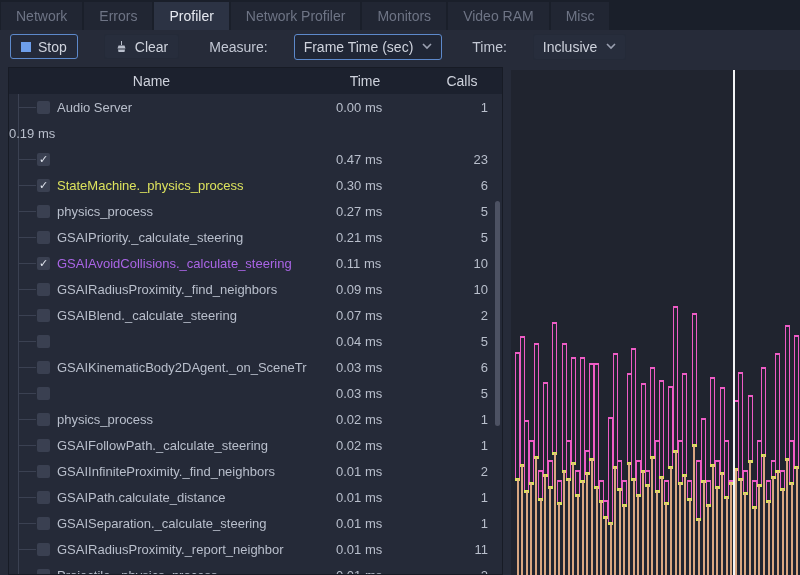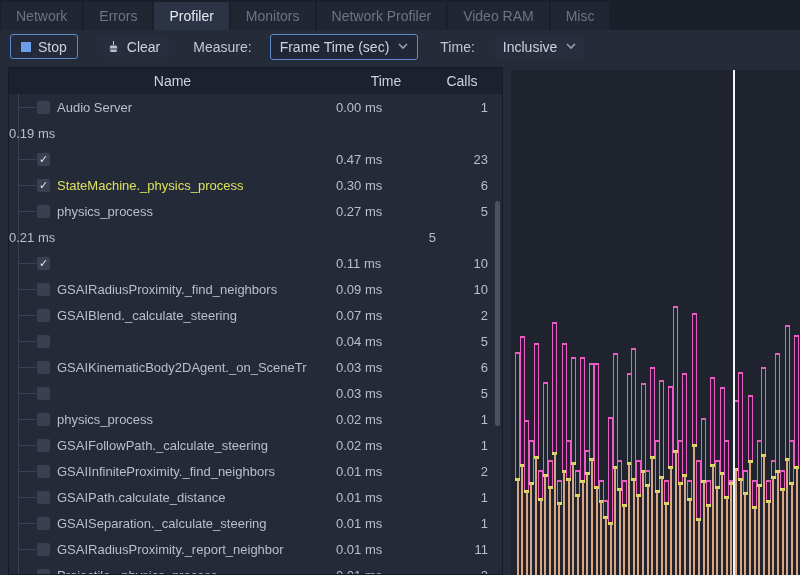--- a/index.html
+++ b/index.html
@@ -12,33 +12,33 @@
   *{box-sizing:border-box; margin:0; padding:0;}
   html,body{width:800px;height:575px;overflow:hidden;}
   body{background:var(--bg-panel); font-family:"Liberation Sans",sans-serif; font-size:14px; color:var(--text); position:relative;}
 
   
   .tabbar{position:absolute;left:0;top:0;width:800px;height:30px;background:var(--bg-tabbar);display:flex;align-items:flex-end;}
   .tab{height:28px;margin:2px 1px 0 1px;padding:0 15px;display:flex;align-items:center;background:var(--bg-tab);color:var(--text-dim);cursor:default;}
   .tab.active{background:var(--bg-tab-active);color:var(--text-bright);}
 
   
-  .toolbar{position:absolute;left:0;top:30px;width:800px;height:33px;display:flex;align-items:center;gap:18px;padding:0 10px;}
+  .toolbar{position:absolute;left:0;top:30px;width:800px;height:33px;display:flex;align-items:center;gap:26px;padding:0 10px;}
   .btn{display:inline-flex;align-items:center;gap:7px;height:25px;padding:0 10px;border-radius:3px;background:var(--bg-button);border:1px solid #20263366;color:#cfd3dd;}
   .btn.focused{border:1px solid var(--border-focus);background:#242a3a;}
   .sq-icon{width:10px;height:10px;background:var(--blue);display:inline-block;}
   .label{color:#c3c8d4;margin-left:4px;}
   .dd{display:inline-flex;align-items:center;gap:9px;height:26px;padding:0 9px;border-radius:3px;background:var(--bg-button);border:1px solid #20263366;color:#cfd3dd;}
   .dd.focused{background:var(--bg-dd-focus);border:1px solid var(--border-focus);}
   .chev{width:10px;height:7px;display:inline-block;}
   .chev svg{display:block;}
 
   
   .table{position:absolute;left:8px;top:67px;width:495px;height:508px;background:var(--bg-table);border:1px solid #171b25;overflow:hidden;}
-  .thead{height:26px;background:var(--bg-header);display:grid;grid-template-columns:1fr 100px 52px;align-items:center;padding-right:14px;color:#ced2dc;}
+  .thead{height:26px;background:var(--bg-header);display:grid;grid-template-columns:1fr 100px 52px;align-items:center;padding-right:14px;color:#ced2dc;gap:21px;}
   .thead .h-name{text-align:center;}
   .thead .h-time{text-align:center;}
   .thead .h-calls{text-align:center;}
   .rows{position:absolute;left:0;top:26px;right:0;bottom:0;}
   .rows::before{content:"";position:absolute;left:9px;top:0;bottom:0;width:1px;background:var(--guide);}
   .row{height:26px;display:grid;grid-template-columns:1fr 100px 52px;align-items:center;padding-right:14px;font-size:13px;position:relative;}
   .cell-name{display:flex;align-items:center;overflow:hidden;white-space:nowrap;position:relative;height:100%;}
   .row.indent0 .cell-name{padding-left:14px;}
   .row.indent1 .cell-name{padding-left:28px;}
   .guide{position:absolute;left:9px;top:50%;width:18px;height:1px;background:var(--guide);}
@@ -57,22 +57,22 @@
   .gbar-t{position:absolute;width:2px;bottom:0;background:var(--tan);opacity:.92;}
   .cursor{position:absolute;top:0;bottom:0;width:2px;background:#f2f3f5;}
 </style>
 </head>
 <body>
 
 <div class="tabbar" id="tab-bar">
     <div class="tab">Network</div>
     <div class="tab">Errors</div>
     <div class="tab active">Profiler</div>
+    <div class="tab">Network Profiler</div>
     <div class="tab">Monitors</div>
-    <div class="tab">Network Profiler</div>
     <div class="tab">Video RAM</div>
     <div class="tab">Misc</div>
   </div>
 
 <div class="toolbar">
   <div class="btn focused">
     <span class="sq-icon"></span>
     <span>Stop</span>
   </div>
   <div class="btn">
@@ -143,27 +143,33 @@
       <div class="row indent1">
         <div class="cell-name">
           <span class="guide"></span>
           <span class="checkbox"></span>
           <span class="rowlabel c-default">physics_process</span>
         </div>
         <div class="cell-time">0.27 ms</div>
         <div class="cell-calls">5</div>
       </div>
       <div class="row indent1">
+        <div class="cell-name">
+          <span class="guide"></span>
+          <span class="checkbox"></span>
+          <span class="rowlabel c-default">GSAIPriority._calculate_steering</span>
+        </div>
         <div class="cell-time">0.21 ms</div>
         <div class="cell-calls">5</div>
       </div>
       <div class="row indent1">
         <div class="cell-name">
           <span class="guide"></span>
           <span class="checkbox checked">✓</span>
+          <span class="rowlabel c-purple">GSAIAvoidCollisions._calculate_steering</span>
         </div>
         <div class="cell-time">0.11 ms</div>
         <div class="cell-calls">10</div>
       </div>
       <div class="row indent1">
         <div class="cell-name">
           <span class="guide"></span>
           <span class="checkbox"></span>
           <span class="rowlabel c-default">GSAIRadiusProximity._find_neighbors</span>
         </div>

